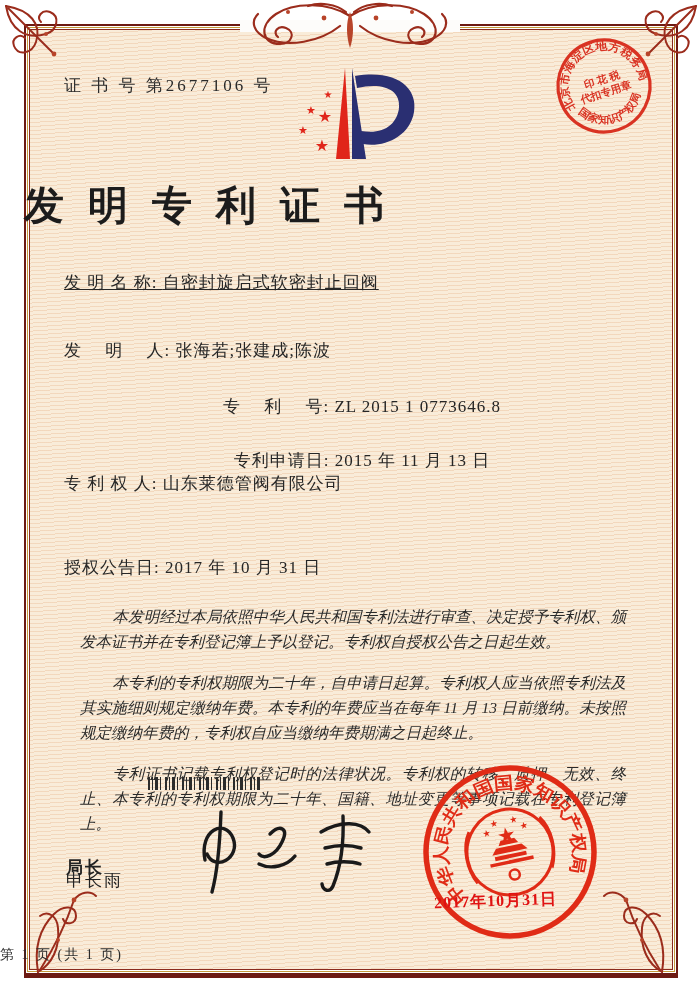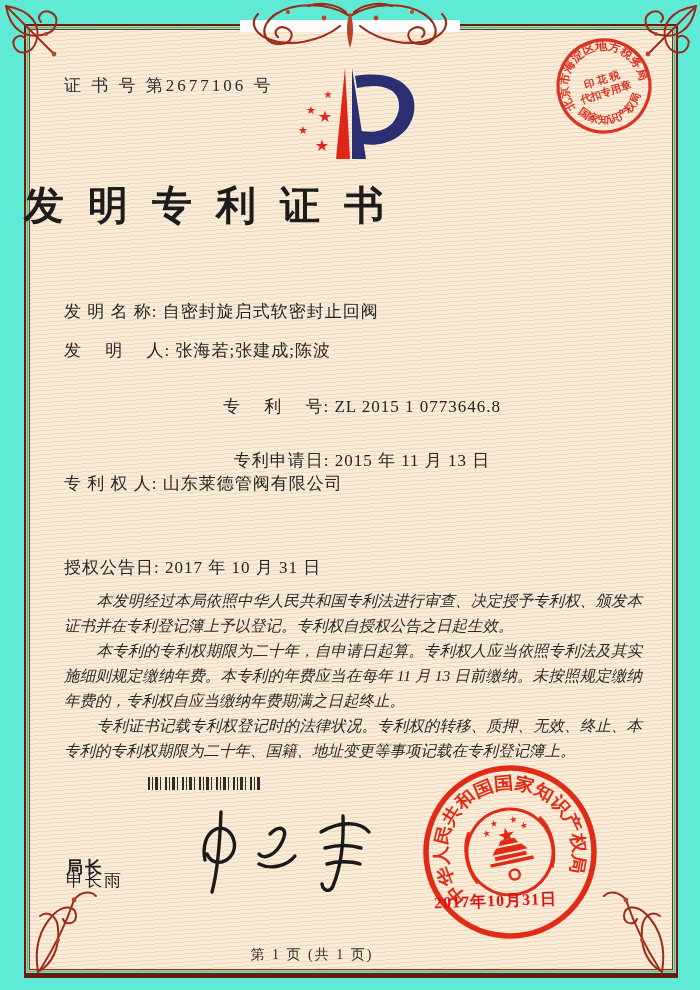--- a/index.html
+++ b/index.html
@@ -1,19 +1,19 @@
 <!DOCTYPE html>
 <html><head>
 <meta charset="utf-8">
 <style>
   html,body{margin:0;padding:0;}
   body{font-family:"Liberation Serif", serif; background:#e8e8e8;}
   .page{
     position:relative; width:700px; height:990px; margin:0 auto;
-    background:#5eead4; overflow:hidden;
+    background:#ffffff; overflow:hidden;
   }
   
   .frame{
     position:absolute; left:24px; top:24px; right:22px; bottom:12px;
     border:2px solid #6d1a12; border-bottom-width:5px;
   }
   .frame-gold{
     position:absolute; inset:1px; border:1px solid #c59a3a;
   }
   .frame-red{
@@ -42,28 +42,28 @@
   .logo{position:absolute; left:278px; top:56px;}
   .title{
     position:absolute; left:0; right:0; top:178px;
     text-align:left; font-size:40px; font-weight:bold; color:#1c1c1c;
     letter-spacing:24px; text-indent:24px;
   }
   .field{
     position:absolute; left:64px; right:40px;
     font-size:17px; color:#262626; letter-spacing:1px; white-space:pre;
   }
-  .f0{top:300px;} .f1{top:339px;} .f2{top:395px;text-align:center;}
+  .f0{top:271px;text-decoration:underline;} .f1{top:339px;} .f2{top:395px;text-align:center;}
   .f3{top:449px;text-align:center;} .f4{top:472px;} .f5{top:556px;}
   .paras{
     position:absolute; left:64px; width:578px; top:588px;
     font-size:15.5px; line-height:25px; color:#2a2a2a;
     font-style:italic; text-align:justify;
   }
-  .paras p{margin:0; text-indent:2.1em;}
+  .paras p{margin:16px; text-indent:2.1em;}
   .barcode{
     position:absolute; left:148px; top:777px; width:114px; height:13px;
     background:repeating-linear-gradient(90deg,
       #2c2c2c 0 2px, transparent 2px 4px,
       #2c2c2c 4px 5px, transparent 5px 7px,
       #2c2c2c 7px 10px, transparent 10px 12px,
       #2c2c2c 12px 13px, transparent 13px 17px);
   }
   .sig-title{
     position:absolute; left:66px; top:836px;
@@ -77,21 +77,21 @@
   }
   .signature{position:absolute; left:175px; top:802px;}
   .seal{position:absolute; left:420px; top:762px; z-index:2;}
   .seal-date{
     position:absolute; left:434px; top:891px; z-index:3;
     font-size:16px; font-weight:bold; color:#e01212; letter-spacing:1px;
     transform:rotate(-2deg); white-space:pre;
   }
   .tax-stamp{position:absolute; left:549px; top:31px; transform:rotate(-18deg); z-index:2;}
   .footer{
-    position:absolute; left:0; width:624px; top:946px; text-align:center;
+    position:absolute; left:0; width:624px; top:946px; text-align:left;
     font-size:14px; color:#2b2b2b; letter-spacing:2px; white-space:pre;
   }
   svg text{font-family:"Liberation Serif", serif;}
 </style>
 </head>
 <body>
 
 <div class="page">
 
   <div class="frame">

